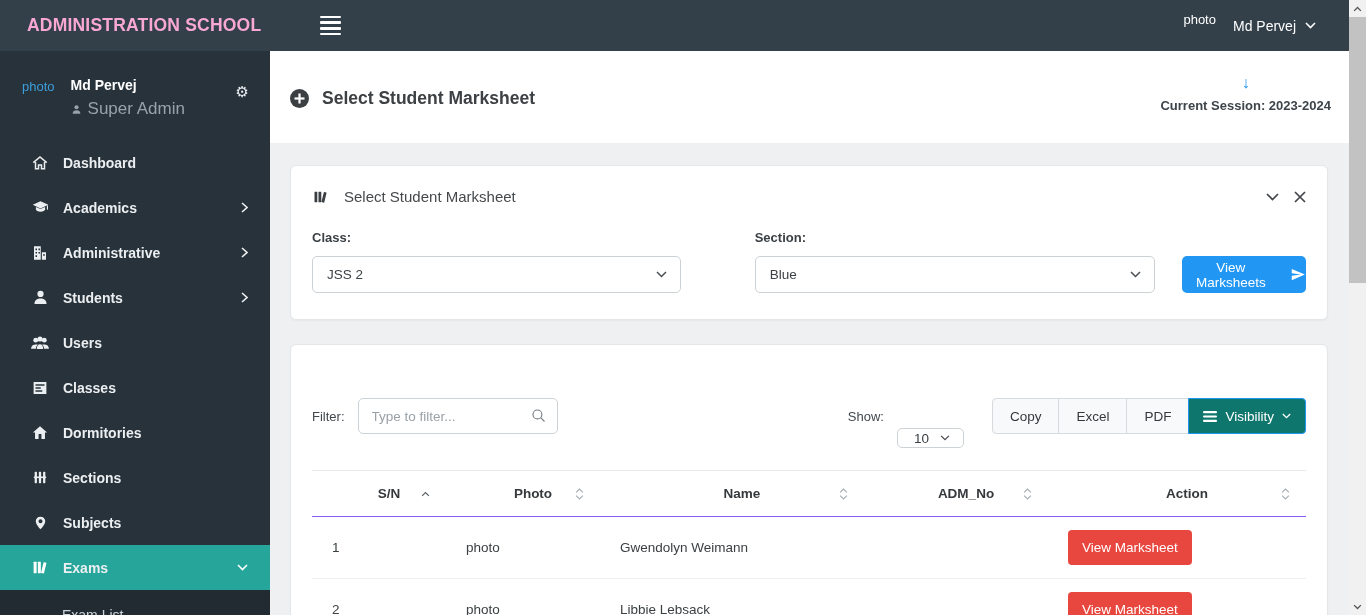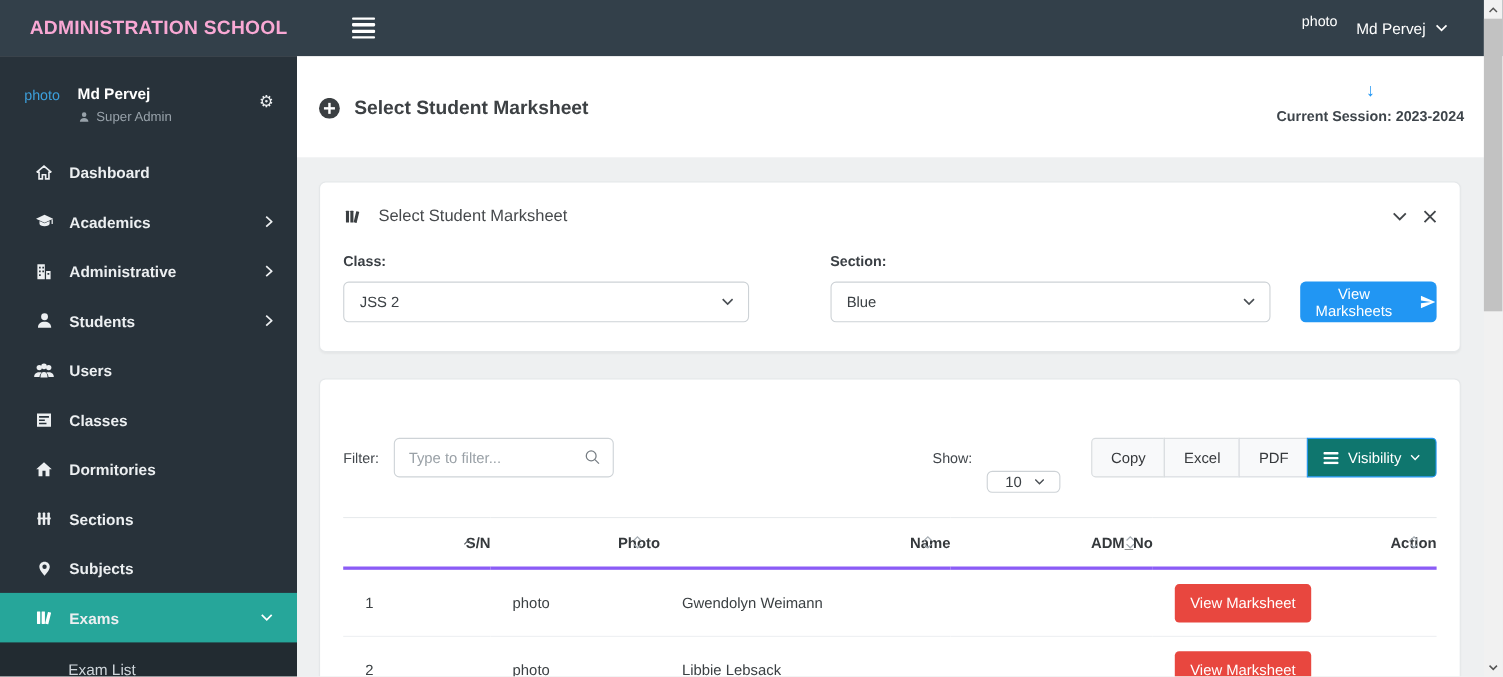--- a/index.html
+++ b/index.html
@@ -14,21 +14,21 @@
   .hamburger span { display:block; width:21px; height:2.6px; background:#fff; border-radius:1px; }
   .topbar-right { margin-left:auto; margin-right:50px; display:flex; align-items:center; gap:17px; color:#fff; }
   .tb-photo { font-size:13px; transform:translateY(-6px); }
   .tb-user { font-size:14px; display:flex; align-items:center; gap:9px; cursor:pointer; }
 
   
   .sidebar { position:absolute; top:51px; left:0; width:270px; height:564px; background:#28323a; overflow:hidden; z-index:4; }
   .user-panel { position:relative; padding:26px 20px 14px 22px; display:flex; }
   .up-photo { color:#3c9fdb; font-size:13px; margin-right:16px; margin-top:2px; cursor:pointer; }
   .up-name { color:#fff; font-size:14px; font-weight:700; }
-  .up-role { display:flex; align-items:center; gap:6px; color:#98a2aa; font-size:12px; margin-top:6px; }
+  .up-role { display:flex; align-items:center; gap:6px; color:#98a2aa; font-size:17px; margin-top:6px; }
   .up-gear { position:absolute; right:21px; top:32px; color:#eceff1; font-size:15px; cursor:pointer; }
   .nav { margin-top:7px; }
   .nav-item { position:relative; height:45px; display:flex; align-items:center; color:#eceff1; font-size:14px; font-weight:600; cursor:pointer; }
   .nav-item.active { background:#26a69a; }
   .nav-icon { width:22px; margin-left:29px; margin-right:12px; display:flex; justify-content:center; align-items:center; }
   .nav-chev { position:absolute; right:22px; display:flex; }
   .submenu { background:#222b31; height:90px; padding:17px 0 0 62px; color:#ced5da; font-size:14px; }
   .submenu-item { cursor:pointer; }
 
   
@@ -67,21 +67,21 @@
   .search-ico { position:absolute; right:11px; top:9px; color:#757c82; display:flex; }
   .controls-right { margin-left:auto; display:flex; align-items:center; }
   .show-select { width:67px; height:20px; padding:0 26px 0 16px;margin-top:44px; }
   .btn-group { display:flex; margin-left:28px; }
   .btn { height:36px; border:1px solid #d7dbde; background:#f8f9fa; color:#36393c; font-size:13.5px; padding:0 17px; cursor:pointer; font-family:inherit; margin-left:-1px; }
   .btn:first-child { border-radius:4px 0 0 4px; margin-left:0; }
   .btn-visibility { background:#0f766e; border-color:#2196f3; color:#fff; border-radius:0 4px 4px 0; display:flex; align-items:center; gap:8px; padding:0 14px; }
 
   table { width:100%; border-collapse:collapse; margin-top:22px; table-layout:fixed; }
   col.c1{width:134px} col.c2{width:154px} col.c3{width:264px} col.c4{width:184px}
-  th { position:relative; height:46px; text-align:right; padding-left:20px; font-size:13.5px; font-weight:700; color:#35393c; border-top:1px solid #e8ebed; border-bottom:3px solid #8b5cf6; cursor:pointer; }
+  th { position:relative; height:46px; text-align:center; padding-left:20px; font-size:13.5px; font-weight:700; color:#35393c; border-top:1px solid #e8ebed; border-bottom:1px solid #8b5cf6; cursor:pointer; }
   .sort { position:absolute; right:16px; top:50%; transform:translateY(-50%); display:flex; flex-direction:column; gap:1px; color:#a6adb3; }
   .sort.single { color:#5a6065; }
   td { height:62px; padding-left:20px; font-size:13.5px; color:#3b4043; border-bottom:1px solid #eef0f2; }
   .btn-danger { background:#e8473f; color:#fff; border:none; border-radius:4px; padding:10px 14px; font-size:13.5px; cursor:pointer; font-family:inherit; }
 
   
   .scrollbar { position:absolute; right:0; top:0; width:17px; height:615px; background:#f1f1f1; z-index:20; }
   .sb-btn { position:absolute; left:0; width:17px; height:17px; display:flex; align-items:center; justify-content:center; color:#555; cursor:pointer; }
   .sb-up { top:0; } .sb-down { bottom:0; }
   .sb-thumb { position:absolute; top:17px; left:0; width:17px; height:266px; background:#c2c2c2; cursor:pointer; }

